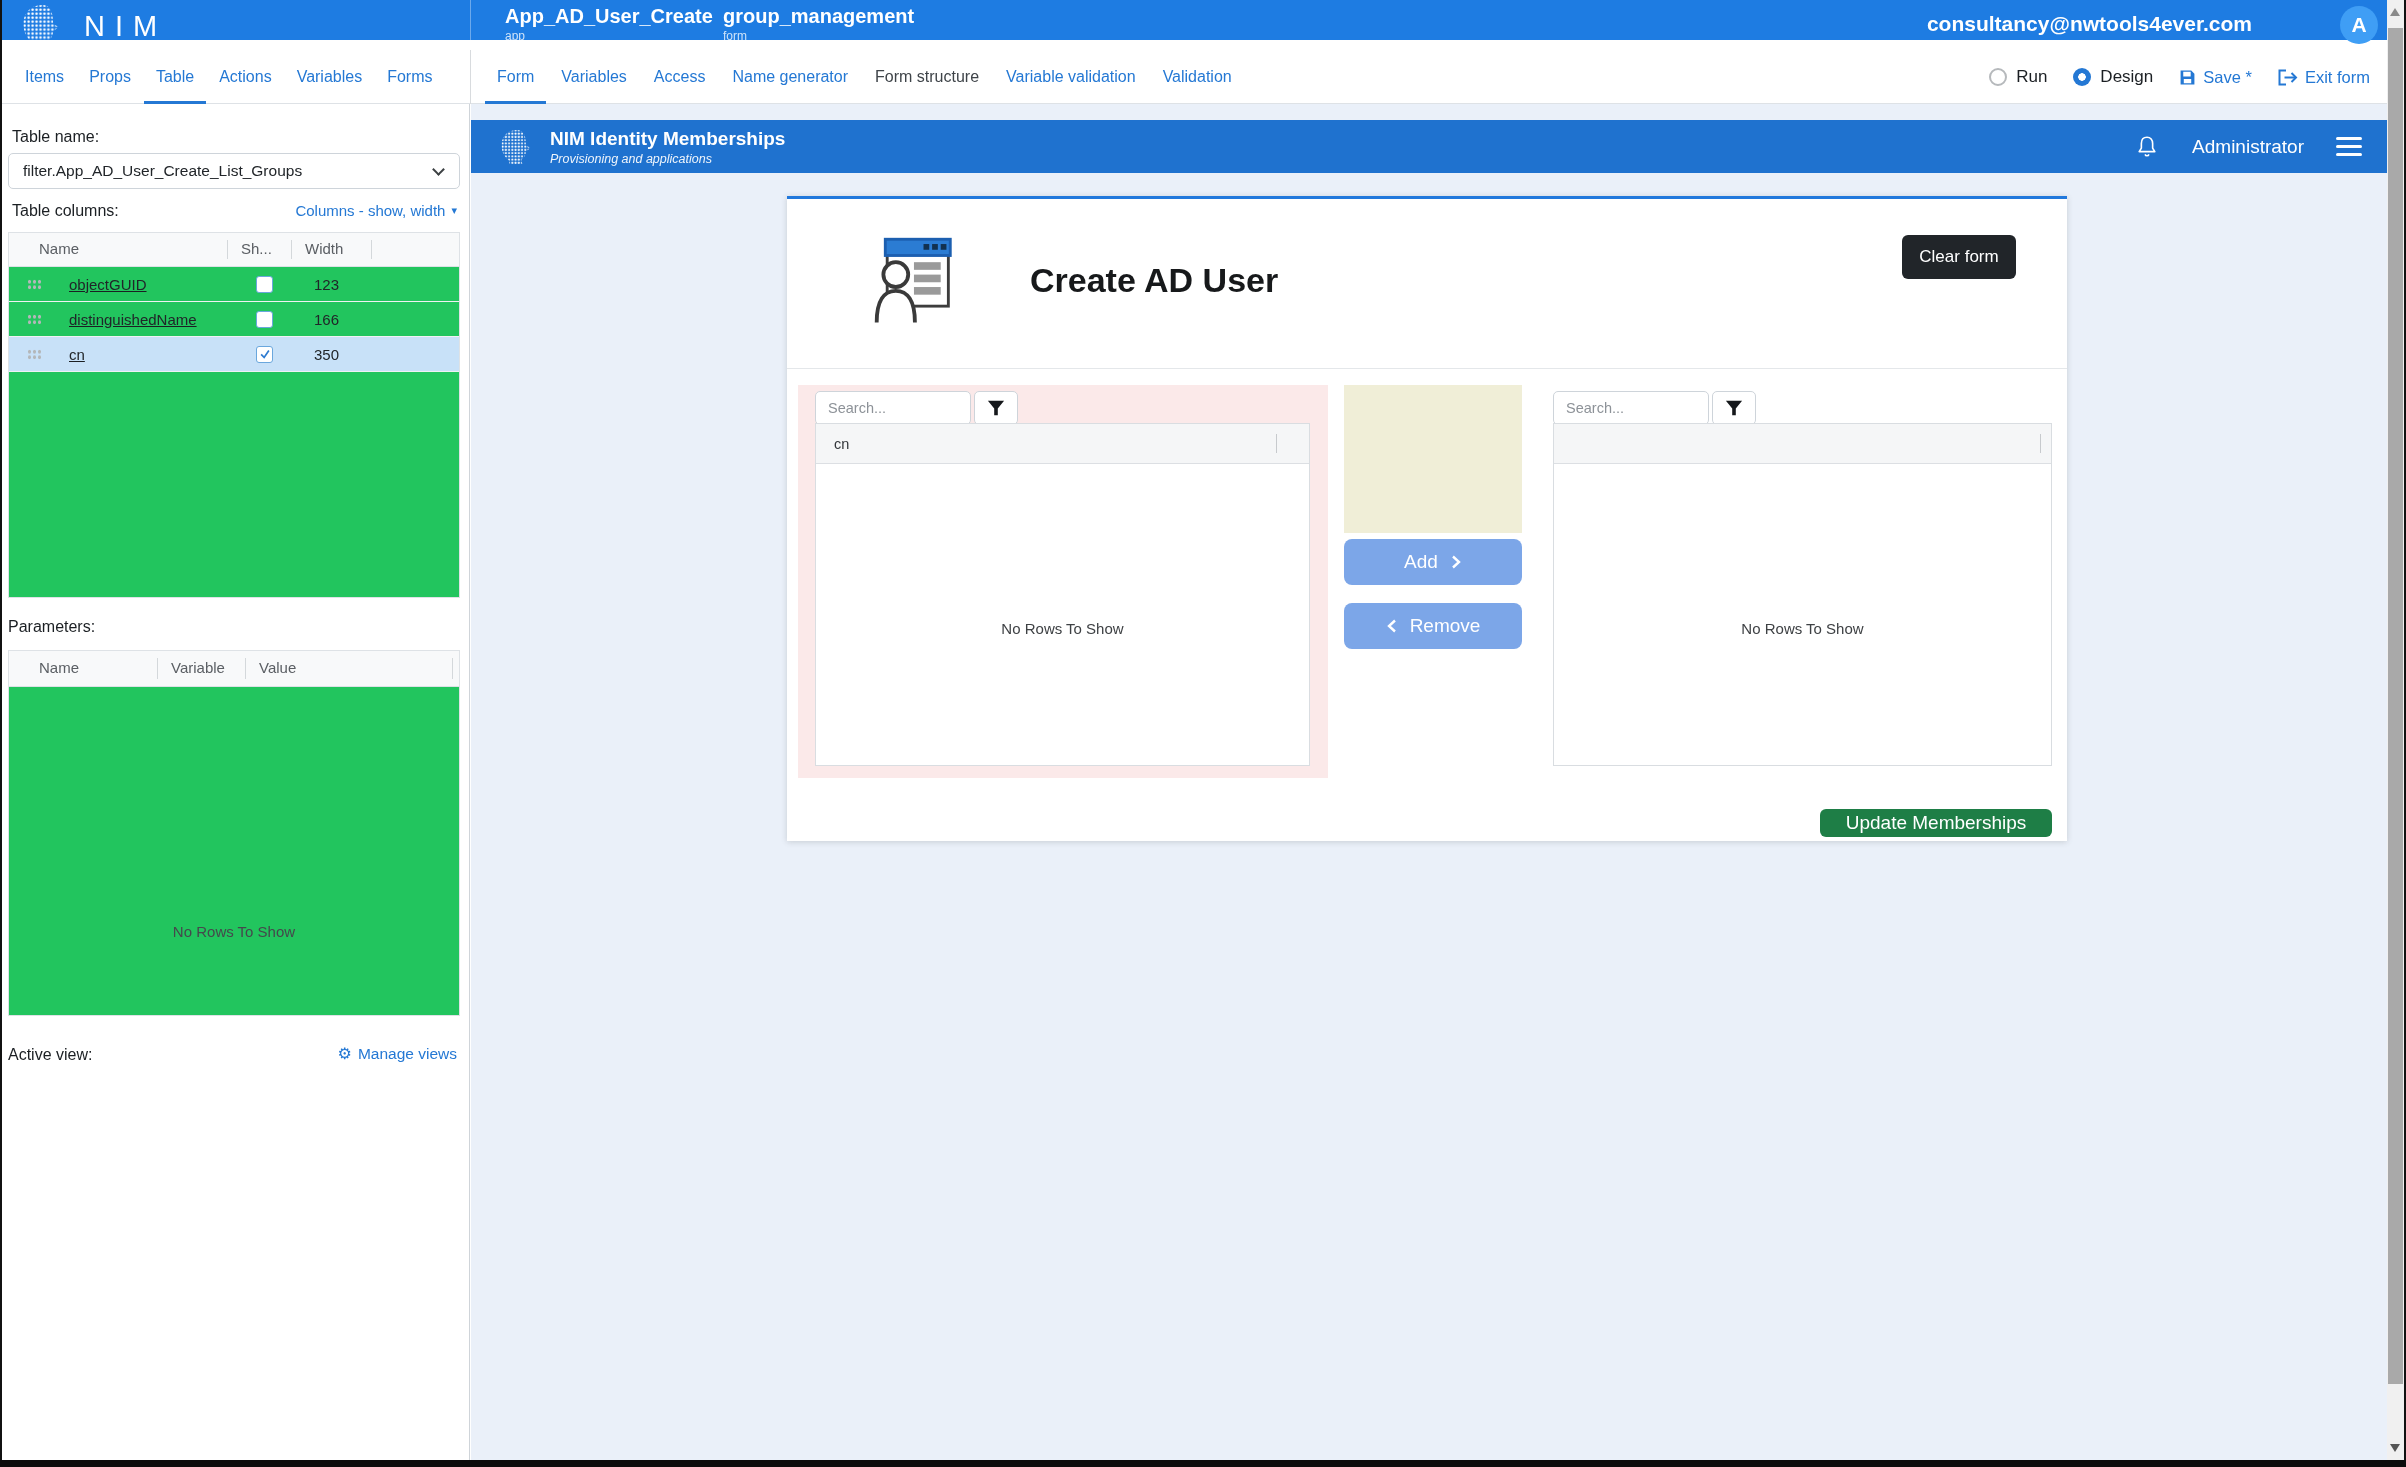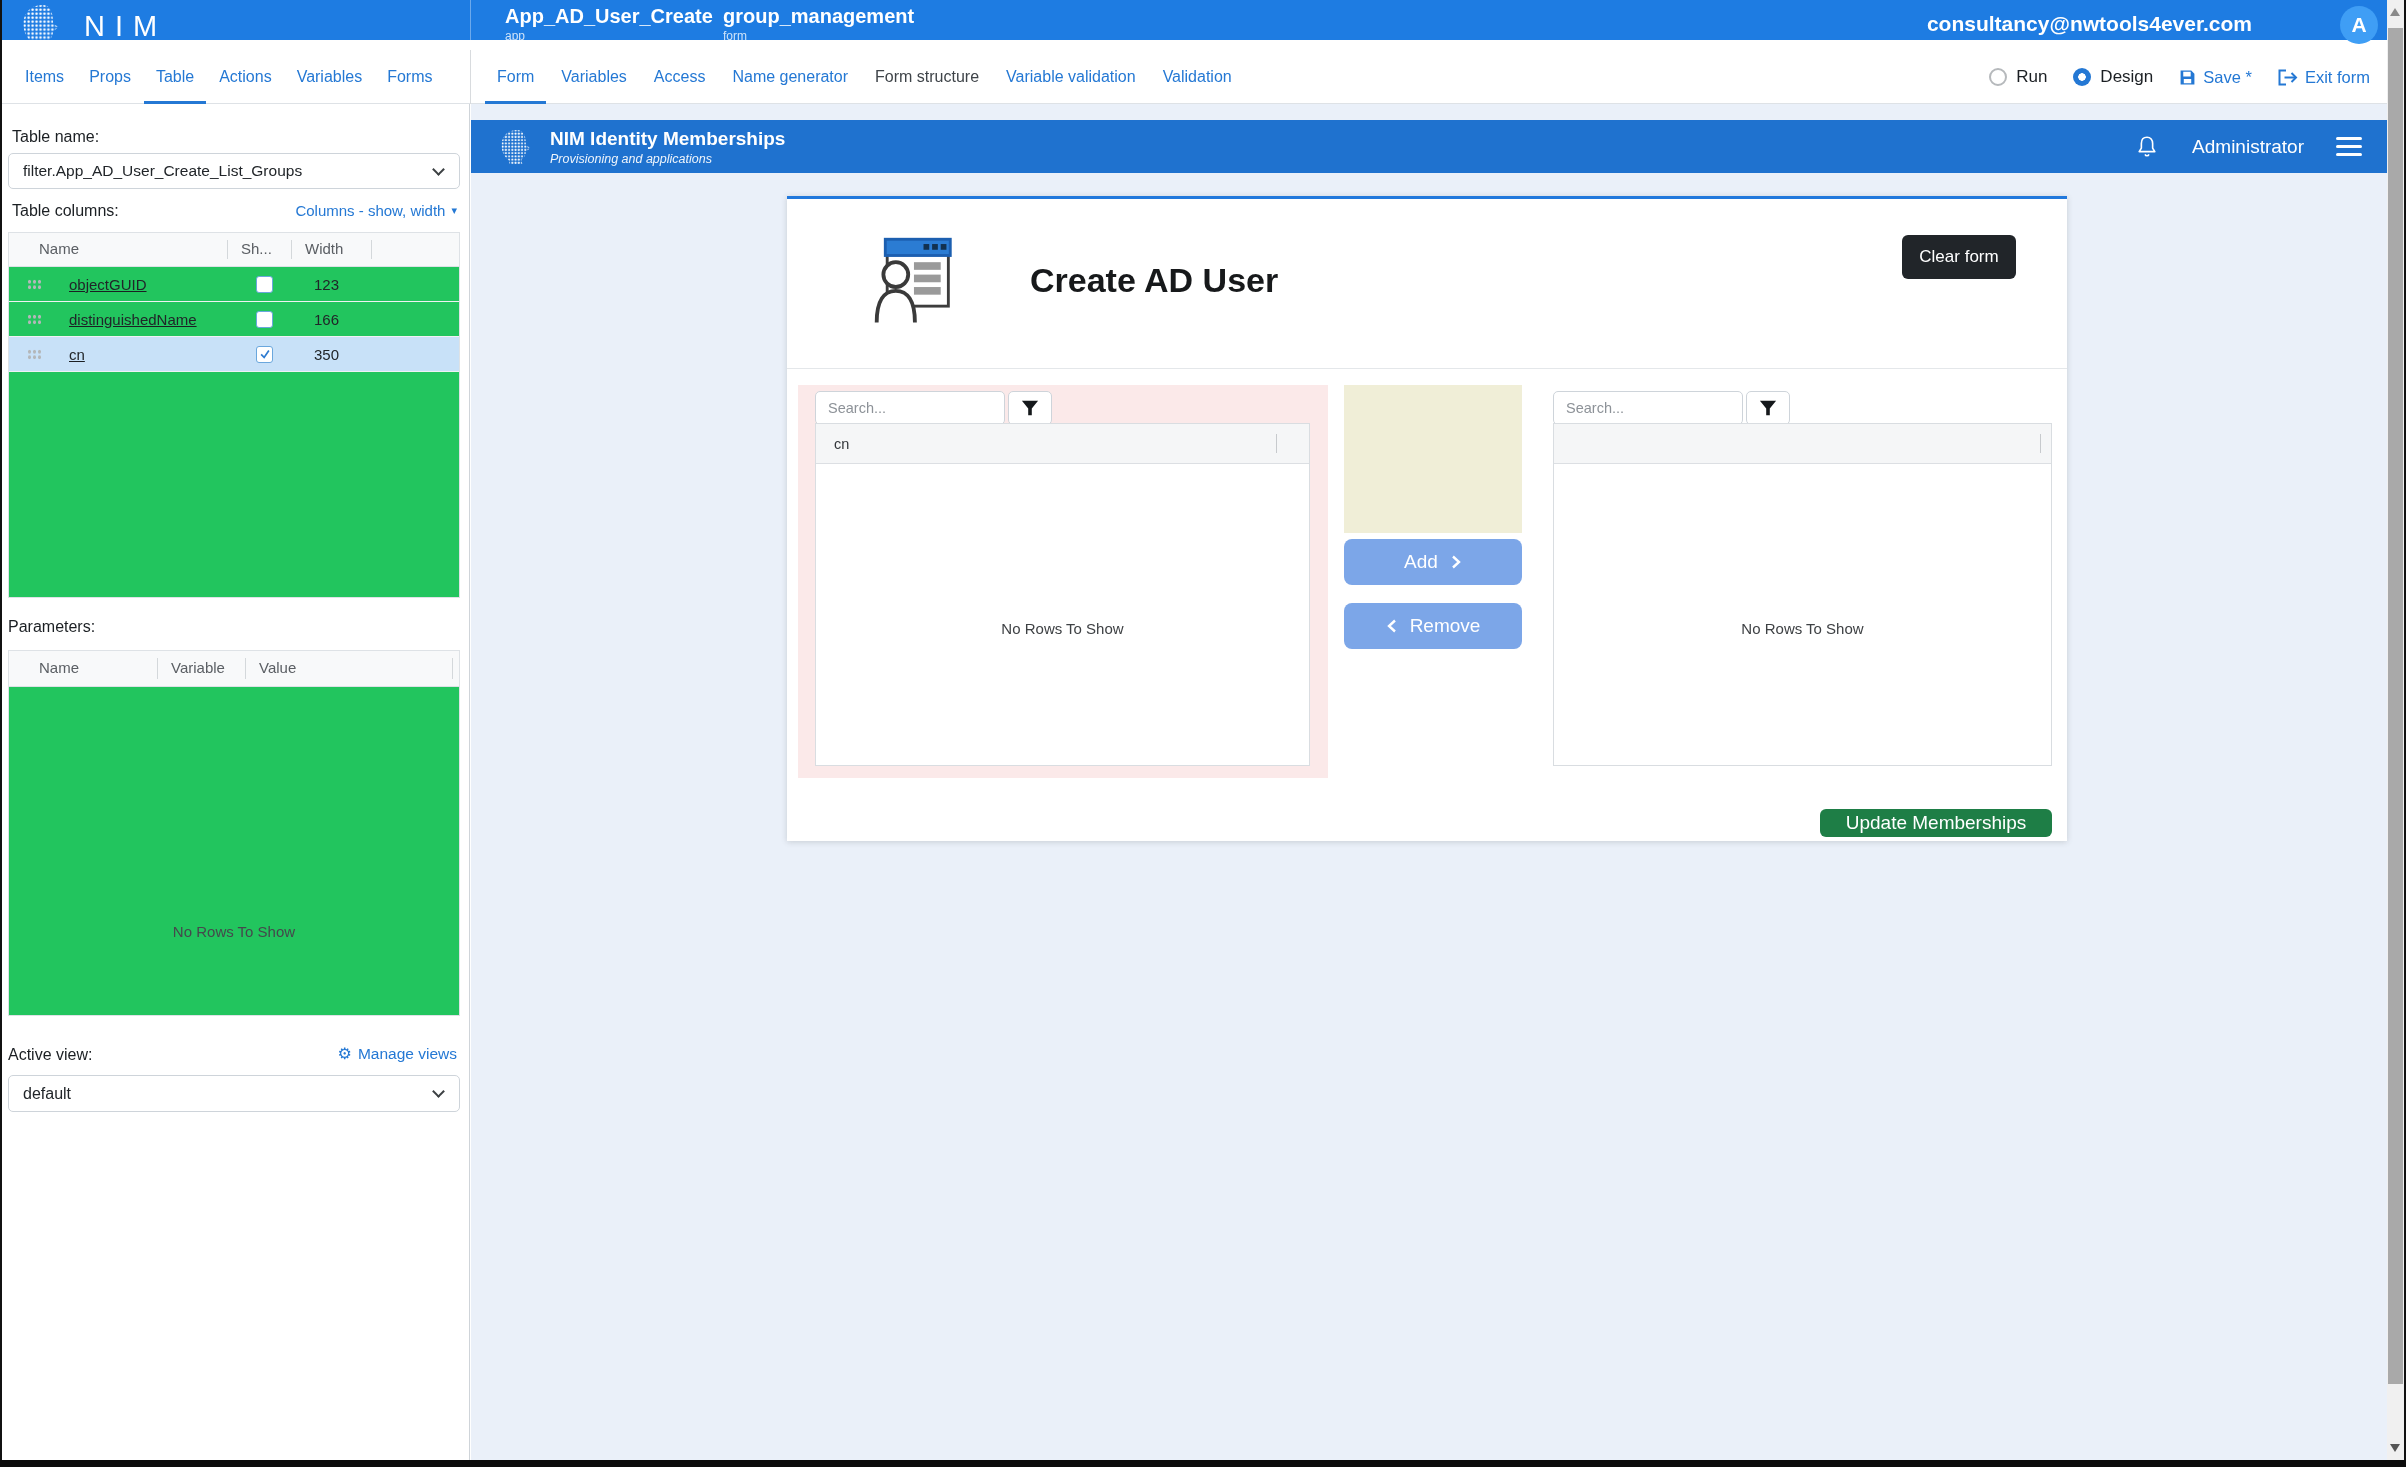--- a/index.html
+++ b/index.html
@@ -88,21 +88,21 @@
           border-top:3px solid #2178dc; box-shadow:0 1px 6px rgba(60,64,67,.2); }
   .card-title { position:absolute; left:243px; top:62px; font-size:34px; font-weight:600; color:#17191b; }
   .clear-btn { position:absolute; left:1115px; top:36px; width:114px; height:44px; background:#212529;
                color:#fff; font-size:17px; border:none; border-radius:6px; cursor:pointer; }
   .card-div { position:absolute; left:0; right:0; top:169px; height:1px; background:#e4e7ea; }
 
   .pink-wrap { position:absolute; left:11px; top:186px; width:530px; height:393px; background:#fbe9e9; }
   .yellow-box { position:absolute; left:557px; top:186px; width:178px; height:148px; background:#f0eed7; }
 
   .search-row { position:absolute; display:flex; gap:3px; }
-  .search-input { width:190px; height:34px; border:1px solid #ced4da; border-radius:5px; padding:0 12px;
+  .search-input { width:156px; height:34px; border:1px solid #ced4da; border-radius:5px; padding:0 12px;
                   font-size:14.5px; color:#212529; font-family:inherit; background:#fff; }
   .search-input::placeholder { color:#8d9298; }
   .filter-btn { width:44px; height:34px; background:#fff; border:1px solid #ced4da; border-radius:5px;
                 display:flex; align-items:center; justify-content:center; cursor:pointer; }
 
   .list-box { position:absolute; background:#fff; border:1px solid #d9dde1; }
   .list-head { position:relative; height:40px; background:#f5f6f7; border-bottom:1px solid #dcdfe3;
                font-size:14.5px; color:#33373b; display:flex; align-items:center; padding-left:18px; }
   .resize-handle { position:absolute; top:10px; bottom:10px; width:1px; background:#c7cacd; }
   .list-body { position:relative; height:302px; }
@@ -254,24 +254,20 @@
         <span class="hcell" style="left:250px; top:8px;">Value</span>
         <span class="hsep" style="left:443px;"></span>
       </div>
       <div class="empty-text" style="top:272px;">No Rows To Show</div>
     </div>
 
     <div class="lbl" style="left:8px; top:942px;">Active view:</div>
     <div class="link-blue" style="position:absolute; right:12px; top:940px; font-size:15.5px;">
       <span style="font-size:16px;">⚙</span>
       <span>Manage views</span>
-    </div>
-    <div class="select" style="left:8px; top:971px; width:452px; height:37px; font-size:16px;">
-      <span>default</span>
-      <span class="chev"></span>
     </div>
   </div>
 
   <div class="main">
 
     <div class="identity-bar">
       <svg width="36" height="40" viewBox="0 0 40 40" style="margin-right:16px;">
         <defs>
             <pattern id="dots2" width="3.6" height="3.6" patternUnits="userSpaceOnUse">
           <circle cx="1.5" cy="1.5" r="1.15" fill="#ffffff"></circle>

